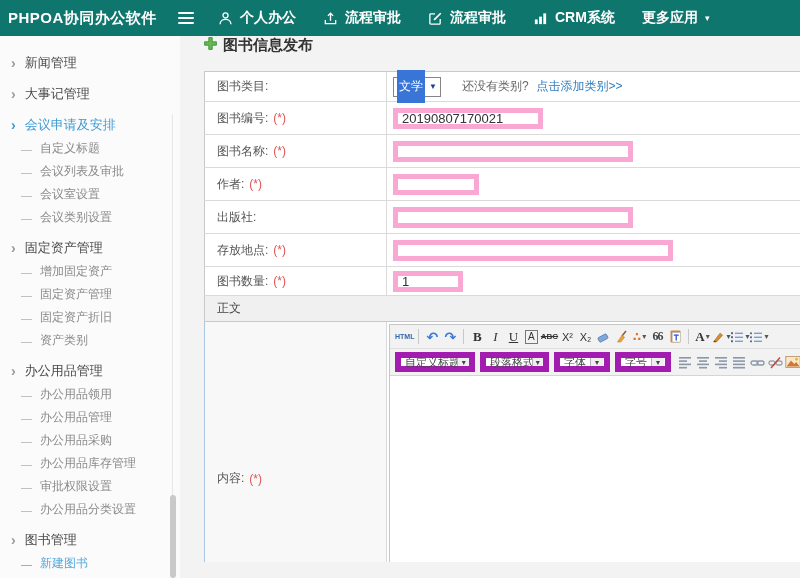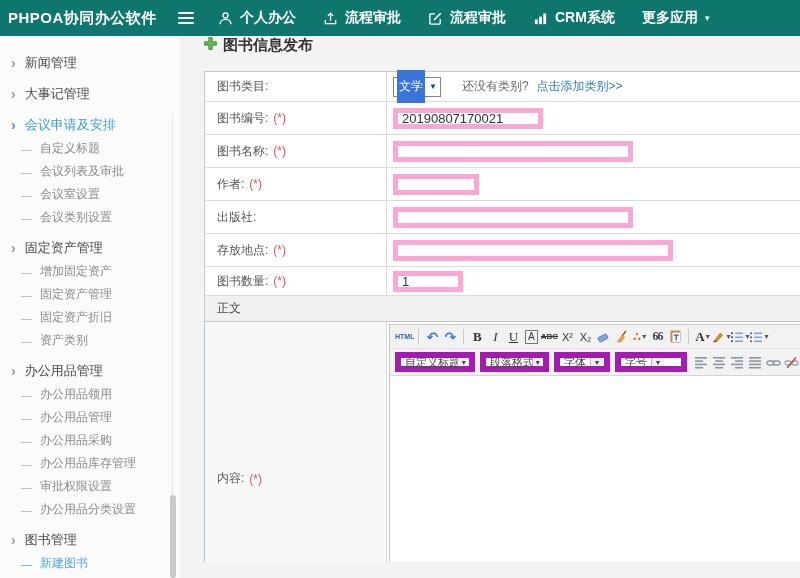--- a/index.html
+++ b/index.html
@@ -83,21 +83,21 @@
   .g-abc { font-size:8px; font-weight:bold; text-decoration:line-through;text-align:right; }
   .g-x { font-size:11px; }
   .g-dots { color:#e07020; font-weight:bold; font-size:12px; }
   .g-quote { font-family:"Liberation Serif","DejaVu Serif",serif; font-weight:bold; font-size:12px; letter-spacing:-1px; color:#444; }
   .g-A { font-size:13px; font-weight:bold; font-family:"Liberation Serif","DejaVu Serif",serif; }
   .ed-select { display:inline-flex; align-items:center; height:20px; background:#fff;
                border:6px solid #a21caf; font-size:11px; color:#444; margin-right:5px; cursor:pointer; flex:none; }
   .ed-select .txt { padding:0 4px; overflow:hidden; }
   .ed-select .arrow { width:13px; align-self:stretch; border-left:1px solid #b3b3b3; background:#efefef;
                       display:flex; align-items:center; justify-content:center; font-size:8px; color:#444; }
-  .es0{width:80px}.es1{width:69px}.es2{width:56px}.es3{width:72px}
+  .es0{width:80px}.es1{width:69px}.es2{width:56px}.es3{width:56px}
   .ed-canvas { height:255px; background:#fff; cursor:text; }
 </style>
 </head>
 <body>
 
 <div class="topbar">
   <div class="logo">PHPOA协同办公软件</div>
   <div class="burger">
       <span></span>
       <span></span>

